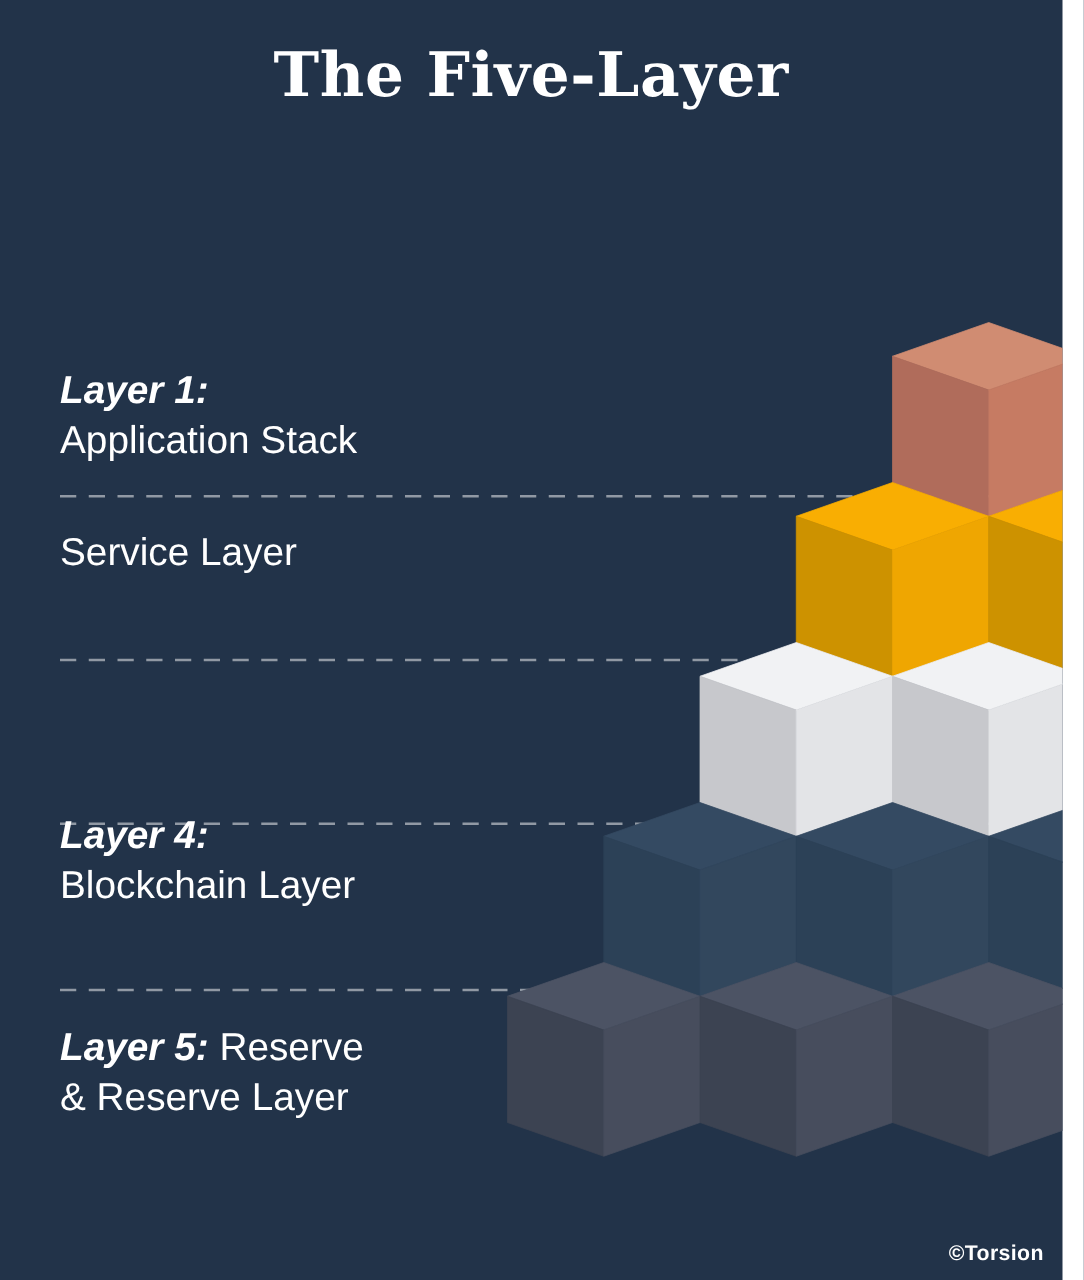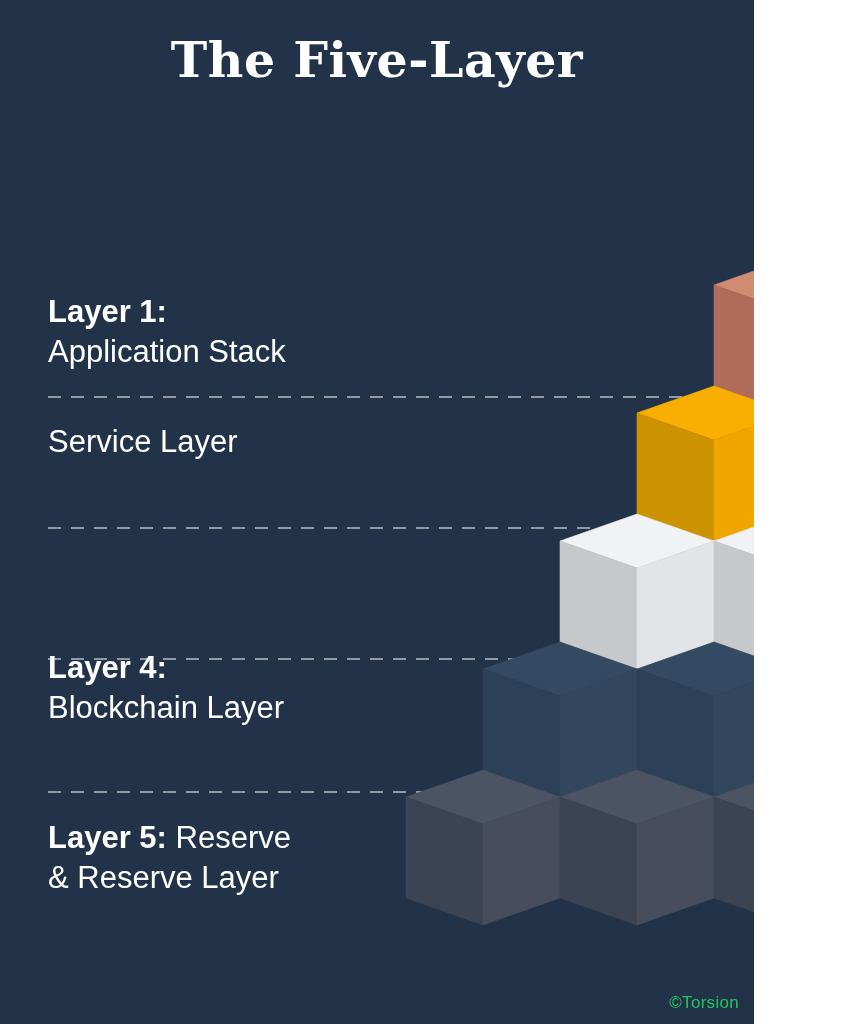--- a/index.html
+++ b/index.html
@@ -1,18 +1,18 @@
 <!DOCTYPE html>
 <html><head>
 <meta charset="utf-8">
 <style>
   html,body{margin:0;padding:0;}
   #canvas{
     position:relative;
-    width:754px;height:1024px;
+    width:850px;height:1024px;
     overflow:hidden;
     font-family:"Liberation Sans",sans-serif;
   }
   .page-title{
     position:absolute;
     top:30px;left:0;width:100%;
     text-align:center;
     font-family:"DejaVu Serif","Liberation Serif",serif;
     font-weight:700;
     font-size:49px;
@@ -20,21 +20,21 @@
     letter-spacing:0.5px;
   }
   .layer-label{
     position:absolute;
     left:48px;
     font-size:31px;
     line-height:40px;
     font-weight:400;
     white-space:nowrap;
   }
-  .layer-label .b{font-weight:700;}
+  .layer-label .b{font-weight:700;font-style:italic;}
   #pyramid-svg{
     position:absolute;
     top:0;left:0;
   }
   .watermark{
     position:absolute;
     right:15px;
     top:993px;
     font-size:17px;
     letter-spacing:0.3px;
@@ -124,15 +124,15 @@
   <div class="layer-label" style="top:648px">
     <div><span class="b">Layer 4:</span><span></span></div>
     <div>Blockchain Layer</div>
   </div>
 
   <div class="layer-label" style="top:818px">
     <div><span class="b">Layer 5:</span><span> Reserve</span></div>
     <div>&amp; Reserve Layer</div>
   </div>
 
-  <div class="watermark" style="color: #22c55e;">©Torsion</div>
+  <div class="watermark" style="color: #ffffff; font-weight: bold;">©Torsion</div>
 
 </div>
 
 </body></html>

